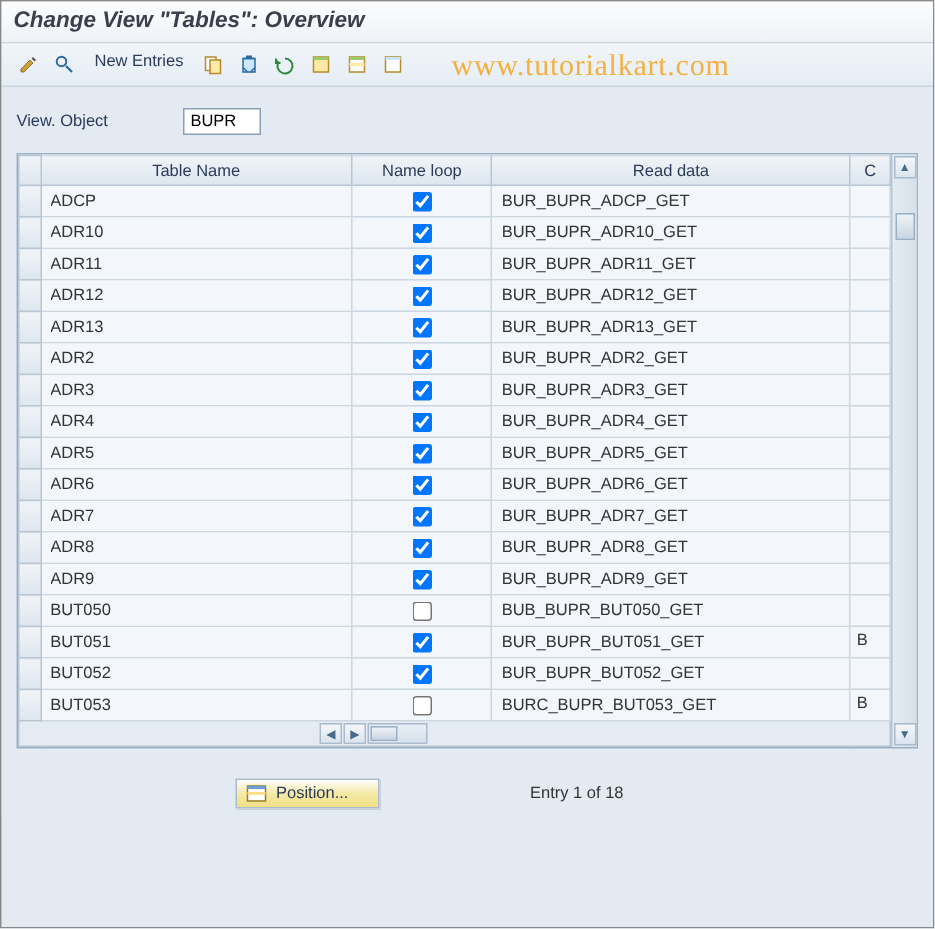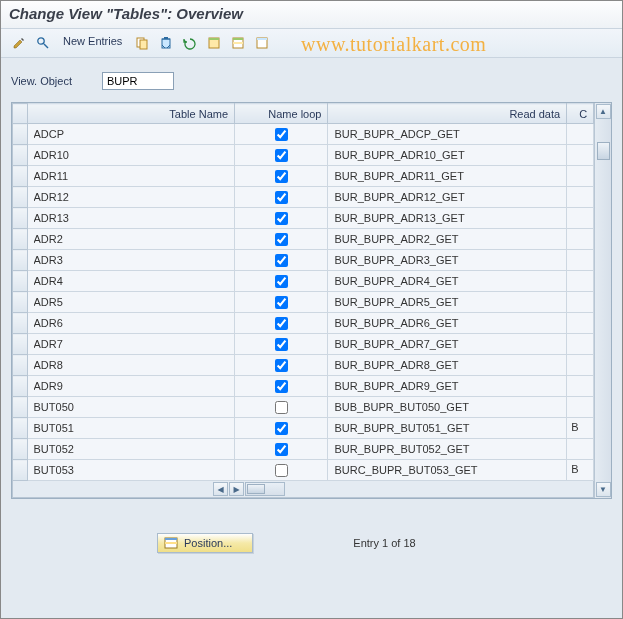--- a/index.html
+++ b/index.html
@@ -75,21 +75,22 @@
   .field-label {
     font-size: 11px;
     color: #2a3a5a;
   }
   .field-input {
     border: 1px solid #8aa0b6;
     background: #fff;
     font-size: 11px;
     padding: 2px 4px;
     height: 18px;
-    width: 72px;
+    width: 52px;
+    margin-left: 20px;
   }
   .grid-frame {
     margin: 0 4px;
     border: 1px solid #9db0c2;
     background: #e6ecf3;
   }
   .grid-title {
     padding: 4px 8px;
     font-size: 11px;
     color: #2a3a5a;
@@ -102,21 +103,21 @@
   .grid-table {
     border-collapse: collapse;
     table-layout: fixed;
     width: 588px;
   }
   .grid-table th {
     background: linear-gradient(#f0f4f8, #dde6ef);
     border: 1px solid #b8c6d4;
     border-top: 1px solid #d3dde7;
     font-weight: normal;
-    text-align: right;
+    text-align: center;
     padding: 3px 6px;
     font-size: 11px;
     color: #2a3a5a;
     height: 20px;
     margin-top: 25px;
   }
   .grid-table td {
     border: 1px solid #cdd7e1;
     padding: 0;
     background: #fff;
@@ -189,21 +190,21 @@
     border:1px solid #a9bbcc;
     position:relative;
   }
   .hs-thumb {
     position:absolute;left:1px;top:1px;
     width:18px;height:10px;
     background:linear-gradient(#eef3f8,#c8d5e2);
     border:1px solid #9db0c2;
   }
   .footer {
-    margin-top: 34px;
+    margin-top: 20px;
     display:flex;
     align-items:center;
     gap: 100px;
     padding-left: 150px;
   }
   .pos-btn {
     display:inline-flex;align-items:center;gap:6px;
     border:1px solid #a9bbcc;
     background:linear-gradient(#fefefe,#f5e9a8 50%,#f0df88);
     padding:3px 20px 3px 6px;

